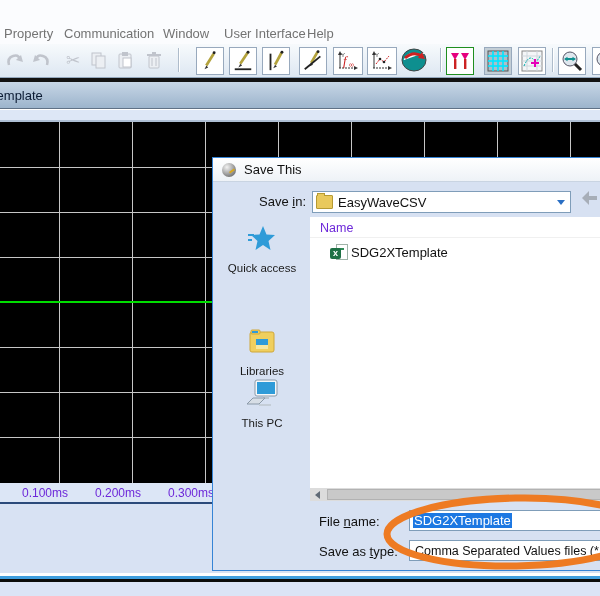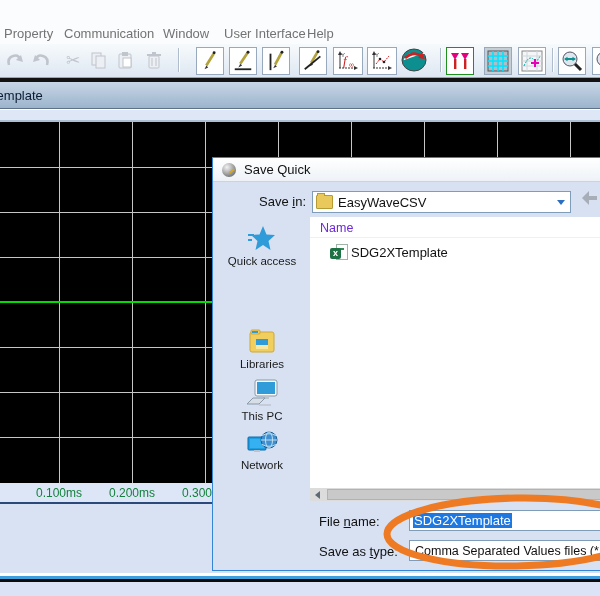--- a/index.html
+++ b/index.html
@@ -17,35 +17,35 @@
   .line{position:absolute;left:0;width:600px;}
   
   #tabbar{left:0;top:82px;width:600px;height:26px;background:linear-gradient(#c7d6e6,#9cb4cc);border-bottom:1px solid #5f7186;overflow:hidden;}
   #tabtitle{position:absolute;left:-54px;top:6px;font-size:13px;color:#0b1b33;white-space:nowrap;}
   
   #wave{left:0;top:122px;width:600px;height:361px;background:#000;}
   .gv{position:absolute;top:0;width:1px;height:361px;background:#c6c6c6;}
   .gh{position:absolute;left:0;width:600px;height:1px;background:#c6c6c6;}
   #waveline{position:absolute;left:0;top:179px;width:600px;height:2px;}
   #xaxis{left:0;top:483px;width:600px;height:19px;background:#dce6f6;}
-  .xlab{position:absolute;top:3px;font-size:12px;color:#15803d;width:74px;text-align:center;}
+  .xlab{position:absolute;top:3px;font-size:12px;color:#6d28d9;width:74px;text-align:left;}
   
   #dialog{left:212px;top:157px;width:412px;height:414px;background:#d7e1f2;border:1px solid #3584d6;box-sizing:border-box;}
   #dlg-titlebar{left:0;top:0;width:410px;height:23px;background:linear-gradient(#ffffff,#eef2f7);display:flex;align-items:center;border-bottom:1px solid #c9d4e2;}
   #dlg-title{font-size:13px;color:#111;margin-left:8px;}
   .sphere{width:14px;height:14px;border-radius:50%;margin-left:9px;background:radial-gradient(circle at 35% 30%,#f2f2f2,#9a9a9a 55%,#4f4f4f);position:relative;}
   .sphere:after{content:"";position:absolute;left:7px;top:7px;width:6px;height:2px;background:#d8a81e;transform:rotate(-35deg);}
   .lbl{font-size:13px;color:#111;white-space:nowrap;}
   .accel{text-decoration:underline;}
   .field{position:absolute;background:#fff;border:1px solid #7f9db9;box-sizing:border-box;font-size:13px;color:#111;display:flex;align-items:center;overflow:hidden;white-space:nowrap;}
   .foldericon{width:15px;height:12px;background:#e9c95c;border:1px solid #b69a33;border-radius:1px;position:relative;margin:0 5px 0 3px;flex:0 0 auto;}
   .foldericon:before{content:"";position:absolute;left:0;top:-3px;width:6px;height:2px;background:#e9c95c;border:1px solid #b69a33;border-bottom:none;}
   .chev{width:0;height:0;border-left:4px solid transparent;border-right:4px solid transparent;border-top:5px solid #2a6fc4;}
   .place{position:absolute;left:2px;width:94px;text-align:center;cursor:default;}
-  .place .cap{font-size:11.5px;color:#1a1a1a;margin-top:2px;}
+  .place .cap{font-size:11.5px;color:#1a1a1a;margin-top:9px;}
   .place svg{display:block;margin:0 auto;}
   #filelist{left:97px;top:59px;width:315px;height:271px;background:#fff;overflow:hidden;}
   .colhdr{position:absolute;top:4px;font-size:12.5px;color:#6d28d9;}
   .csvicon{position:absolute;width:16px;height:16px;}
   .csvicon .page{position:absolute;left:6px;top:0;width:10px;height:14px;background:#fff;border:1px solid #9fb3a8;}
   .csvicon .pagemark{position:absolute;left:9px;top:4px;width:5px;height:2px;background:#2e8b57;}
   .csvicon .box{position:absolute;left:0;top:4px;width:11px;height:11px;background:#1e7145;border-radius:2px;color:#fff;font-size:9px;font-weight:bold;text-align:center;line-height:11px;}
   #hscroll{left:97px;top:330px;width:315px;height:13px;background:#dcdcdc;}
   .scroll-arrow{position:absolute;left:5px;top:3px;width:0;height:0;border-top:4px solid transparent;border-bottom:4px solid transparent;border-right:5px solid #606a75;}
   .scroll-thumb{position:absolute;left:17px;top:1px;width:290px;height:11px;background:#c9c9c9;border:1px solid #b2b2b2;box-sizing:border-box;}
@@ -266,21 +266,21 @@
   <div class="line" style="top:502px;height:2px;background:#2b4a7a"></div>
 
   <div class="line" style="top:573px;height:3px;background:#ffffff"></div>
   <div class="line" style="top:576px;height:3px;background:#3f9ede"></div>
   <div class="line" style="top:579px;height:3px;background:#0c0c0c"></div>
   <div class="line" style="top:582px;height:14px;background:#dbe4f6"></div>
 
   <div class="abs" id="dialog">
     <div class="abs" id="dlg-titlebar">
       <div class="sphere"></div>
-      <span id="dlg-title">Save Quick</span>
+      <span id="dlg-title">Save This</span>
     </div>
 
     <div class="abs lbl" style="left:18px;top:36px;width:75px;text-align:right"><span>Save </span><span class="accel">i</span><span>n:</span></div>
     <div class="field" style="left:99px;top:33px;width:259px;height:22px">
       <span class="foldericon"></span>
       <span>EasyWaveCSV</span>
       <span style="position:absolute;right:5px;top:8px" class="chev"></span>
     </div>
     <div class="abs backarrow" style="left:371px;top:33px;width:20px;height:16px">
         <span class="head"></span>
@@ -310,33 +310,20 @@
           <rect x="10" y="2" width="22" height="16" rx="2" fill="#f5f8fa" stroke="#8a99a8"></rect>
           <rect x="12" y="4" width="18" height="12" fill="#2f9bd8"></rect>
           <rect x="18" y="18" width="6" height="3" fill="#b9c4cf"></rect>
           <g fill="#d7dee6" stroke="#8a99a8">
             <polygon points="2,26 8,20 20,20 14,26"></polygon>
           </g>
           <rect x="14" y="26" width="12" height="2" fill="#c4cdd7"></rect>
         </svg>
       <div class="cap">This PC</div>
     </div>
-    <div class="place" style="top:271px">
-      <svg width="32" height="28" viewBox="0 0 32 28">
-          <rect x="2" y="8" width="18" height="13" rx="1" fill="#1e9de0" stroke="#0f6aa8"></rect>
-          <rect x="4" y="10" width="14" height="9" fill="#35b1f2"></rect>
-          <rect x="8" y="21" width="6" height="2" fill="#b9c4cf"></rect>
-          <circle cx="23" cy="11" r="8" fill="#3f8fd0" stroke="#1b5f94"></circle>
-          <ellipse cx="23" cy="11" rx="3.5" ry="8" fill="none" stroke="#bfe0f2"></ellipse>
-          <line x1="15" y1="11" x2="31" y2="11" stroke="#bfe0f2"></line>
-          <path d="M16 6.5 Q23 3 30 6.5" fill="none" stroke="#bfe0f2"></path>
-          <path d="M16 15.5 Q23 19 30 15.5" fill="none" stroke="#bfe0f2"></path>
-        </svg>
-      <div class="cap">Network</div>
-    </div>
 
     <div class="abs" id="filelist">
       <span class="colhdr" style="left:10px">Name</span>
 
       <div class="abs" style="left:0;top:20px;width:315px;height:1px;background:#f0f0f0"></div>
 
       <div class="abs" style="left:0;top:26px;width:315px;height:20px">
         <span class="csvicon" style="left:20px;top:1px">
             <span class="page"></span>
             <span class="pagemark"></span>

